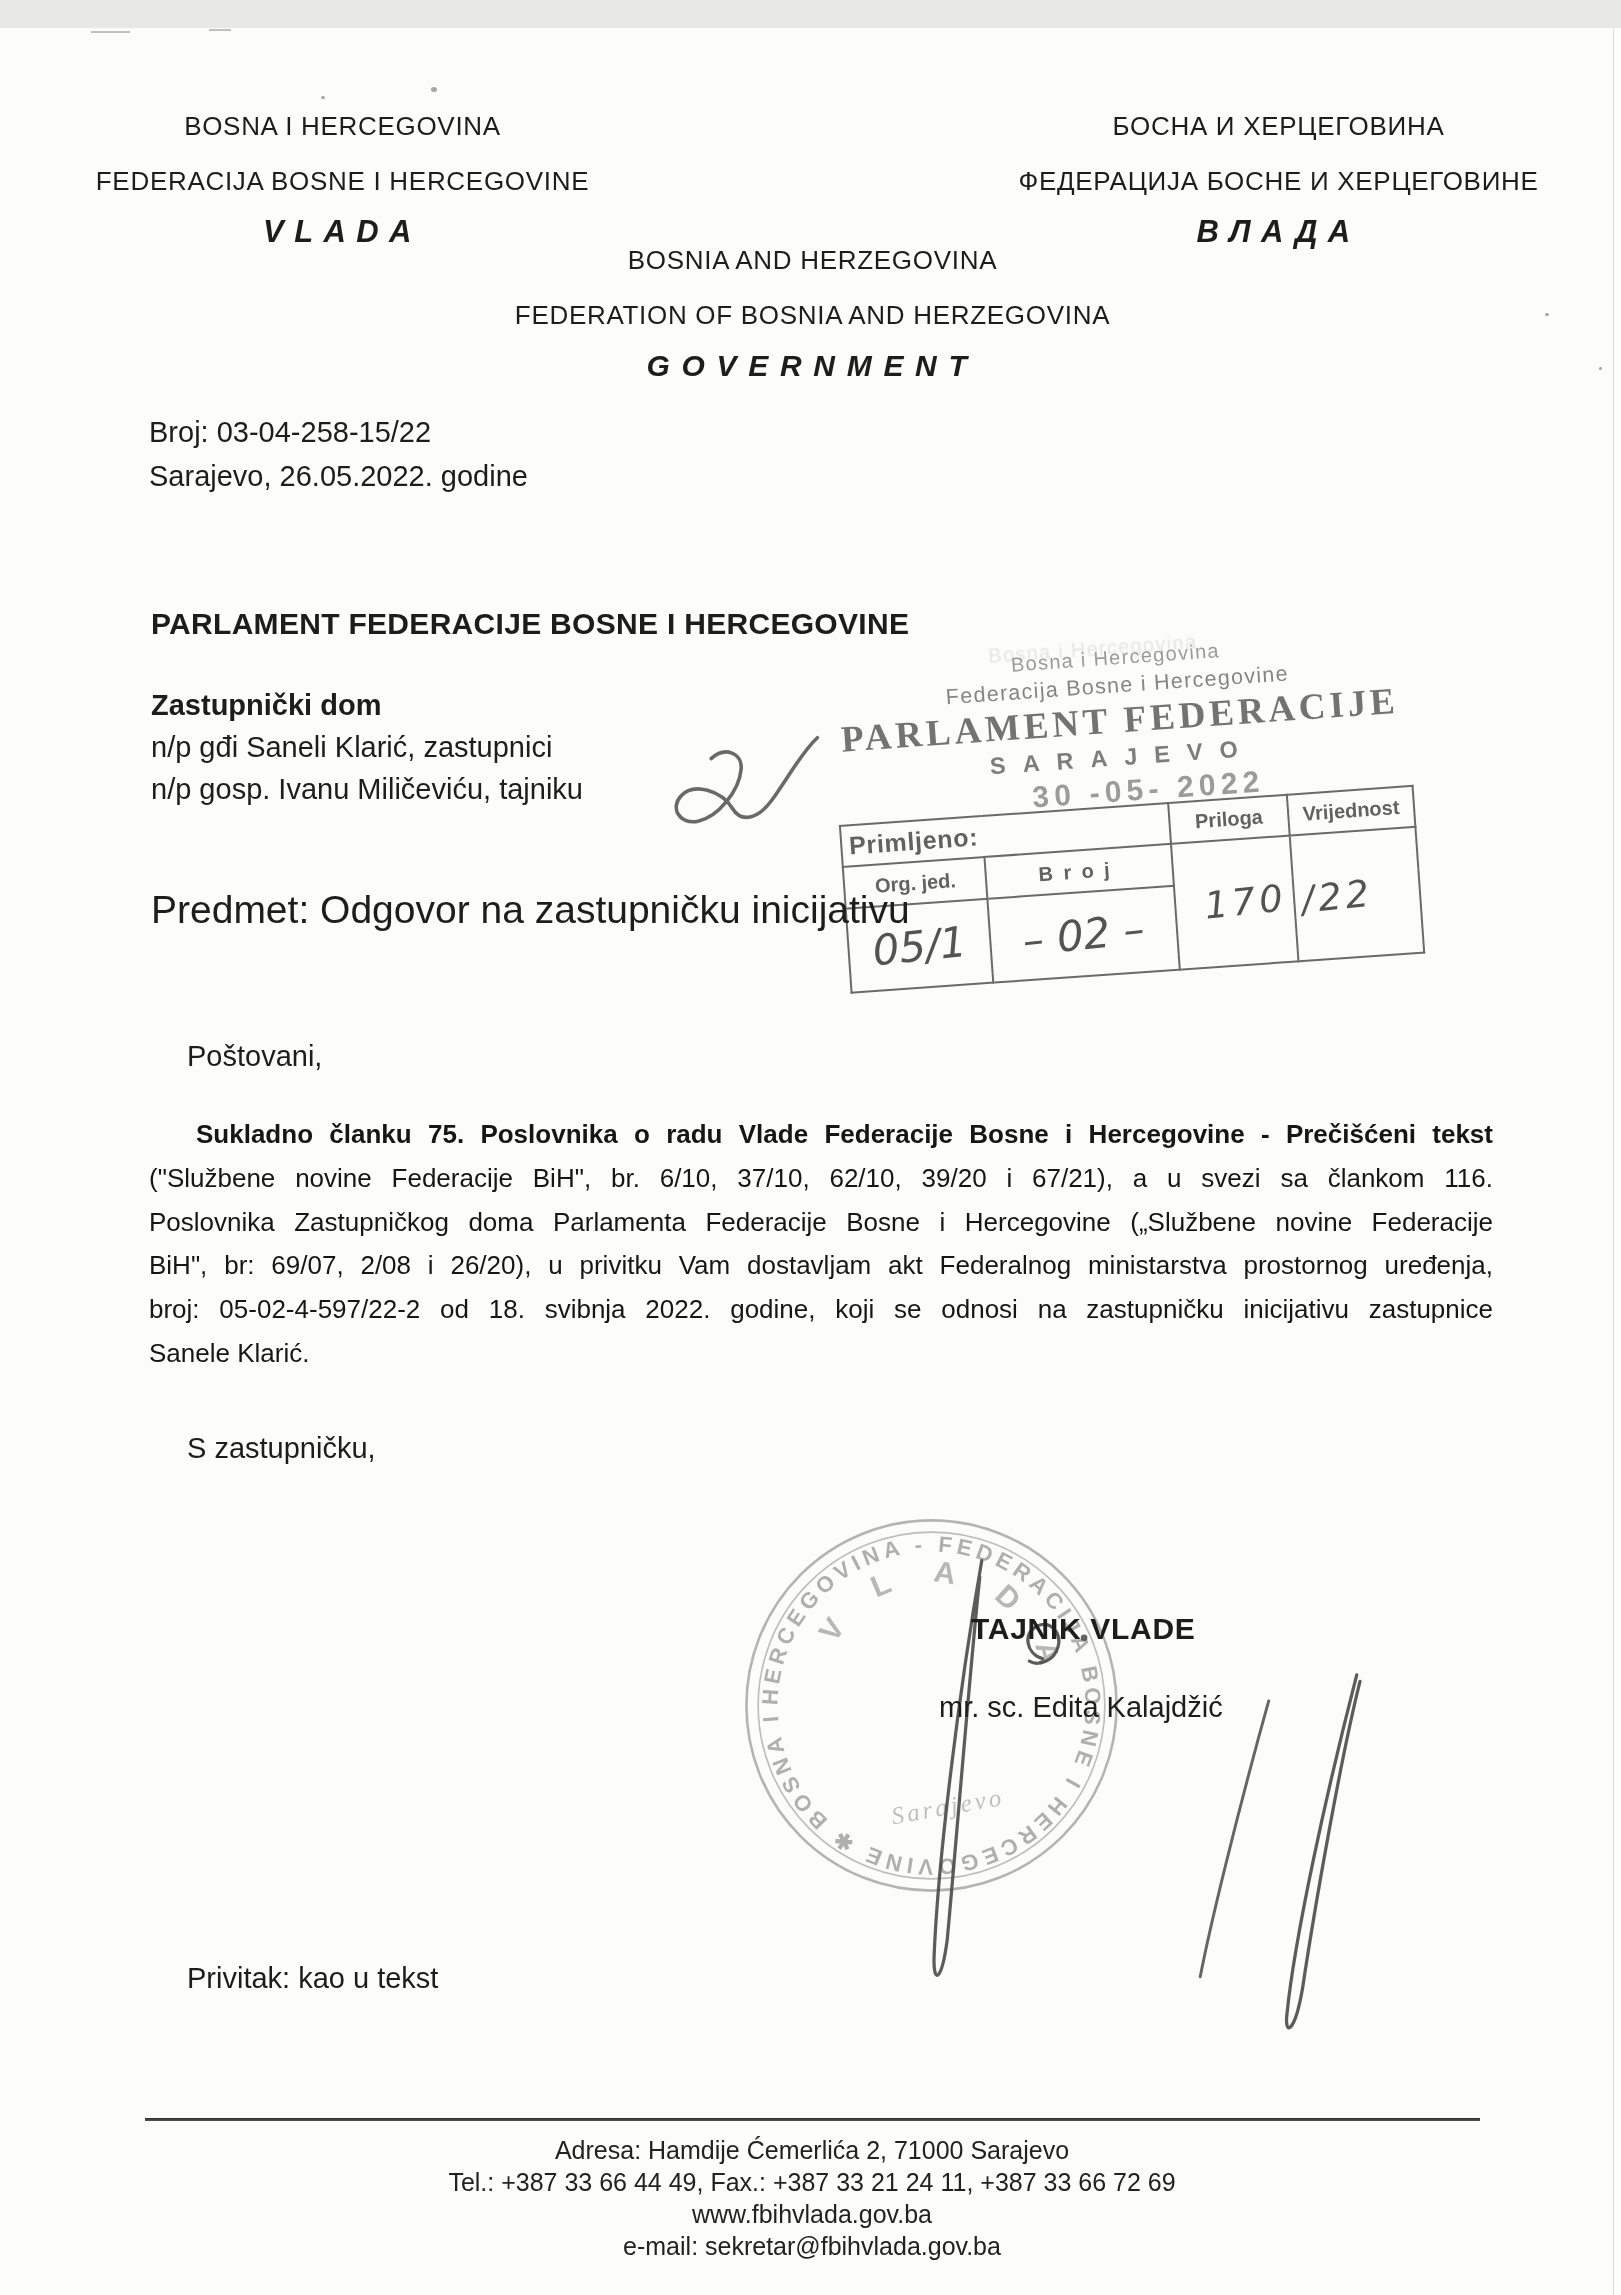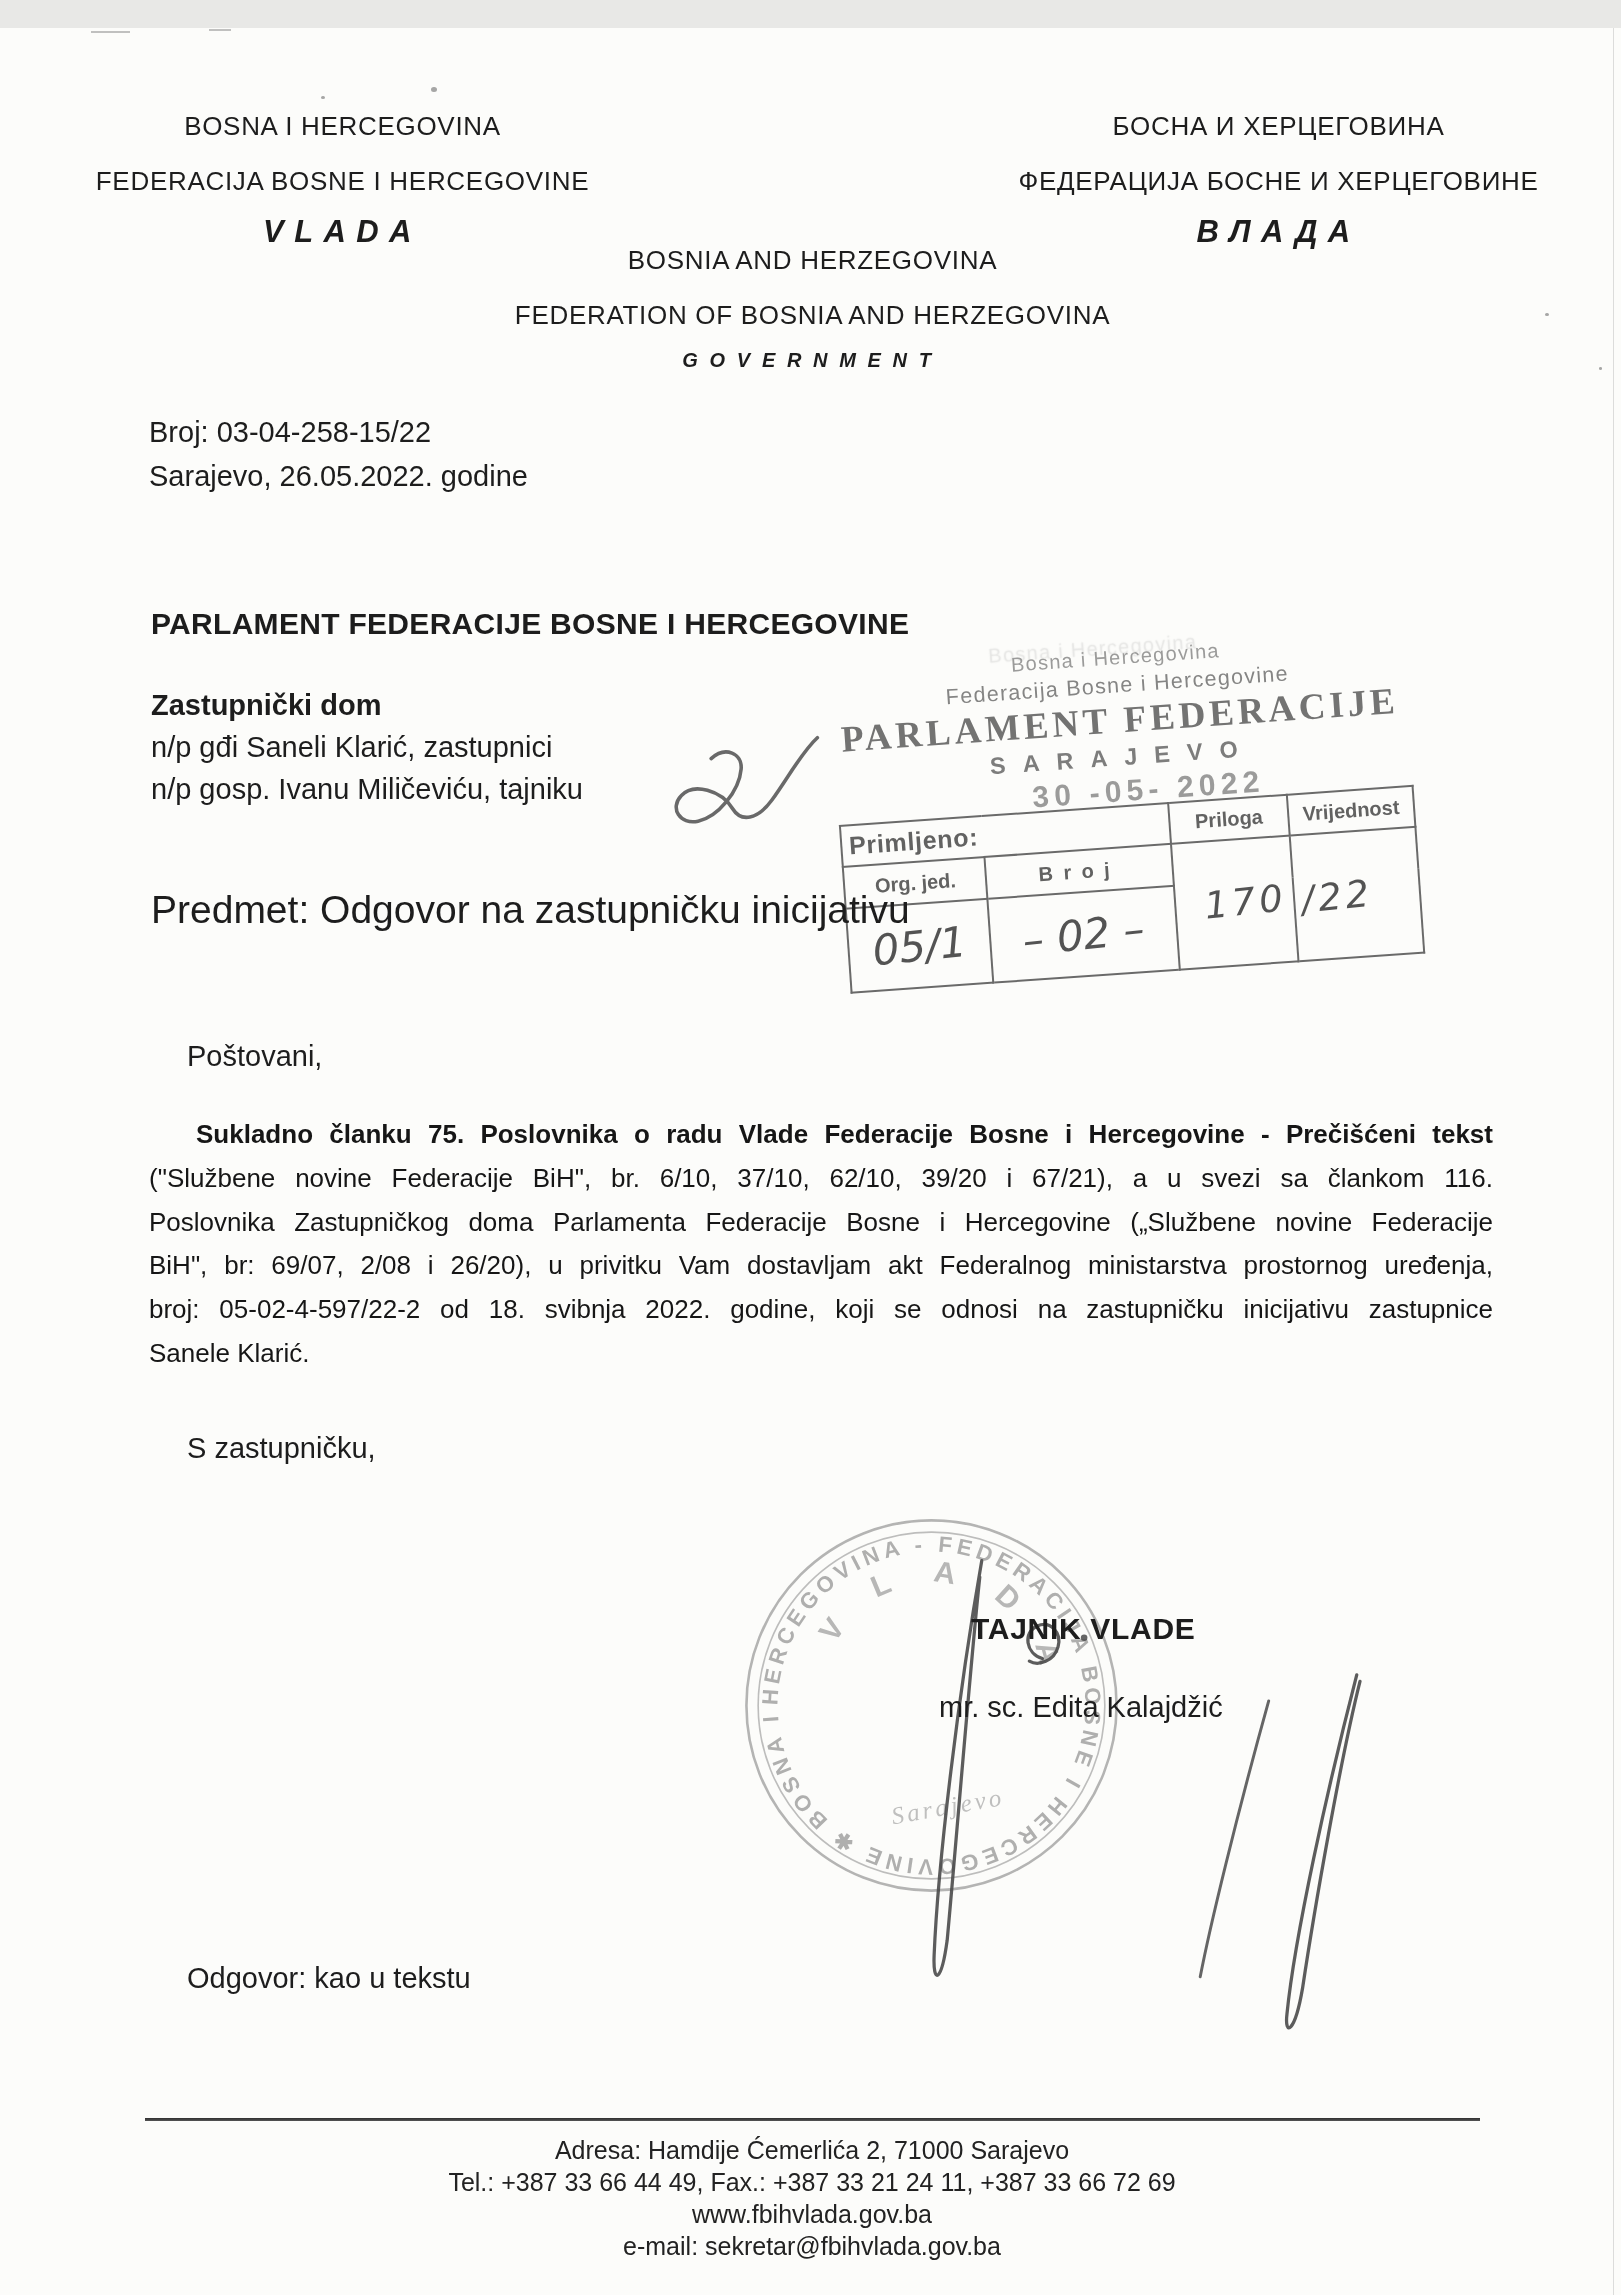--- a/index.html
+++ b/index.html
@@ -7,21 +7,21 @@
     position:relative; width:1622px; height:2295px; overflow:hidden;
     background:#fcfcfa; color:#1d1d1d;
     font-family:"Liberation Sans", sans-serif;
     margin-top:28px;
   }
   .abs{position:absolute; white-space:nowrap;}
   
   .lh-line{font-size:26px; letter-spacing:0.7px;}
   .lh-block{text-align:center;}
   .lh-native{font-weight:bold; font-style:italic; font-size:31px; letter-spacing:10.4px;}
-  .lh-native-sm{font-weight:bold; font-style:italic; font-size:20px; letter-spacing:11.7px;}
+  .lh-native-sm{font-weight:bold; font-style:italic; font-size:30px; letter-spacing:11.7px;}
   
   .ref{font-size:29px;}
   .org{font-size:30px; font-weight:bold; letter-spacing:0.3px;}
   .chamber{font-size:29px; font-weight:bold;}
   .np{font-size:29px;}
   .subject{font-size:39px;}
   
   .salut{font-size:29px;}
   .bodyline{
     position:absolute; width:1344px; font-size:26px; line-height:44px;
@@ -172,21 +172,21 @@
     <path d="M 225,50 C 190,250 158,510 152,655 C 150,700 163,698 172,632 C 185,492 208,205 222,75" fill="none" stroke="#4a4a4a" stroke-width="5" stroke-linecap="round" opacity="0.9"></path>
     <path d="M 318,200 c -26,-8 -30,-40 -8,-50 c 20,-9 38,10 32,32 c -6,22 -30,30 -44,22" fill="none" stroke="#4a4a4a" stroke-width="5" stroke-linecap="round" opacity="0.9"></path>
     <circle cx="382" cy="168" r="5" fill="#4a4a4a" opacity="0.85"></circle>
     <path d="M 800,225 C 755,400 705,625 693,745 C 689,780 705,775 717,705 C 735,585 775,355 805,235" fill="none" stroke="#4a4a4a" stroke-width="5" stroke-linecap="round" opacity="0.9"></path>
     <path d="M 665,265 C 615,445 575,610 560,688" fill="none" stroke="#4a4a4a" stroke-width="4.5" stroke-linecap="round" opacity="0.85"></path>
   </svg>
 
   <div class="abs sig-title" style="left:971px; top:1584px;">TAJNIK VLADE</div>
   <div class="abs sig-name" style="left:939px; top:1663px;">mr. sc. Edita Kalajdžić</div>
 
-  <div class="abs attach" style="left:187px; top:1934px;">Odgovor: kao u tekstu</div>
+  <div class="abs attach" style="left:187px; top:1934px;">Privitak: kao u tekst</div>
 
   <div class="footer-rule"></div>
   <div class="footer">
     <div>Adresa: Hamdije Ćemerlića 2,  71000 Sarajevo</div>
     <div>Tel.:  +387 33 66 44 49, Fax.: +387 33 21 24 11, +387 33 66 72 69</div>
     <div>www.fbihvlada.gov.ba</div>
     <div>e-mail: sekretar@fbihvlada.gov.ba</div>
   </div>
 
   <div class="speck" style="left:431px; top:59px; width:5.9px; height:5.2px;"></div>

